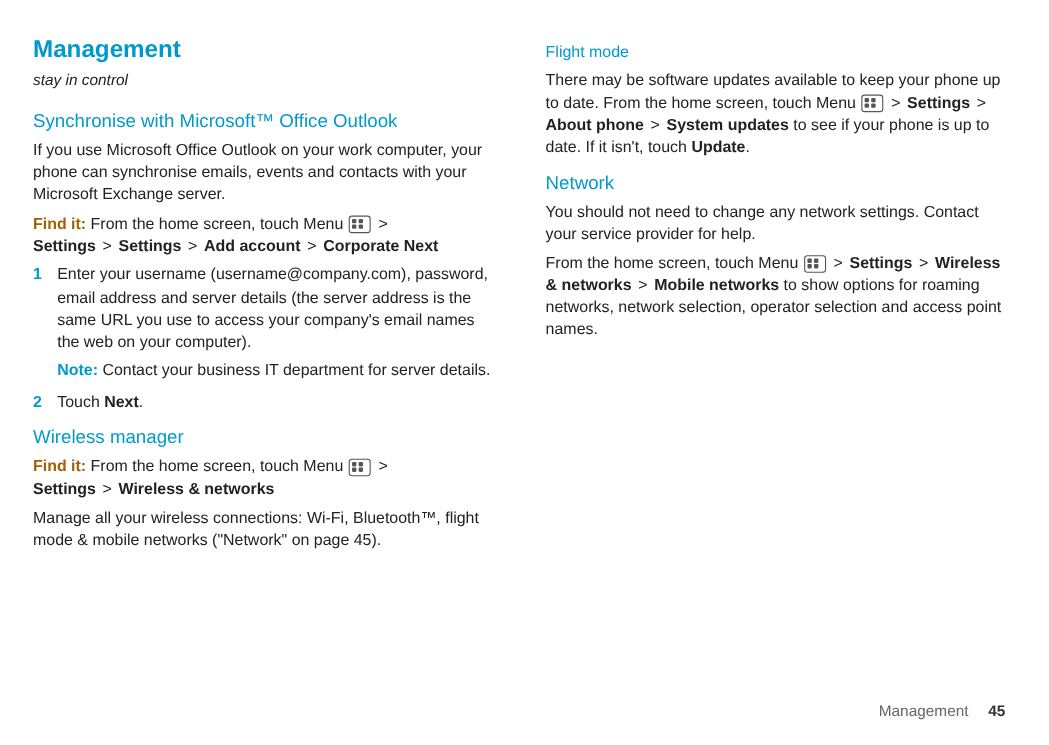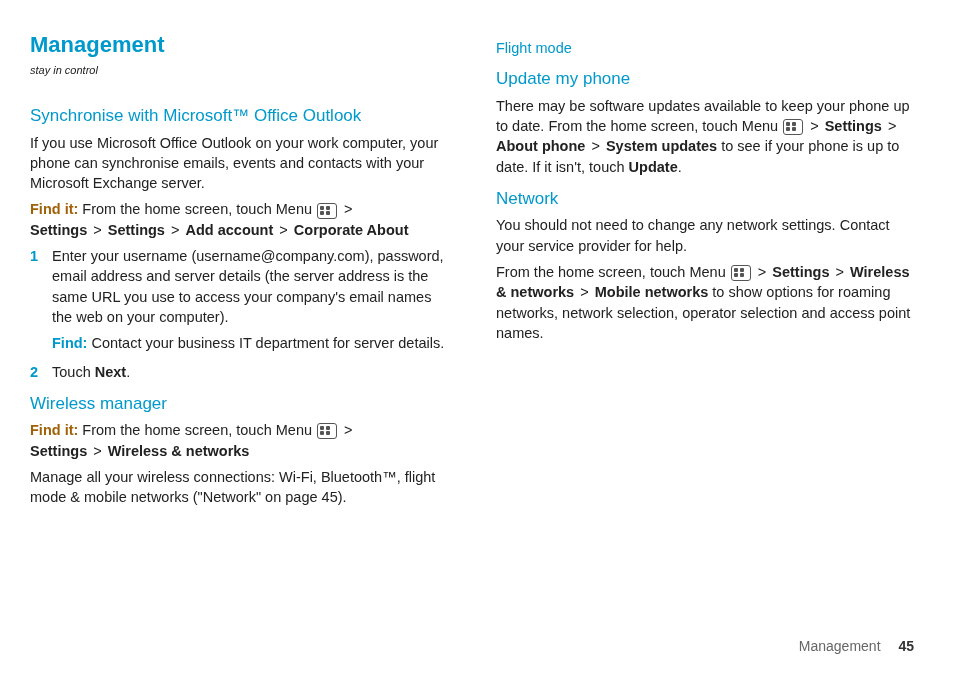--- a/index.html
+++ b/index.html
@@ -24,22 +24,22 @@
   }
   .title {
     color: #0099cc;
     font-size: 22px;
     font-weight: bold;
     margin: 0 0 2px 0;
     font-family: Arial, Helvetica, sans-serif;
   }
   .tagline {
     font-style: italic;
-    margin: 0 0 28px 0;
-    font-size: 11px;
+    margin: 0 0 18px 0;
+    font-size: 14px;
   }
   .section-head {
     color: #0099cc;
     font-size: 17px;
     font-weight: normal;
     margin: 12px 0 4px 0;
     line-height: 1.2;
   }
   .subhead {
     color: #0099cc;
@@ -142,49 +142,48 @@
   <div class="col">
 
     <h1 class="title">Management</h1>
     <p class="tagline">stay in control</p>
 
     <h2 class="section-head">Synchronise with Microsoft™ Office Outlook</h2>
     <p>If you use Microsoft Office Outlook on your work computer, your phone can synchronise emails, events and contacts with your Microsoft Exchange server.</p>
 
     <p>
       <span class="findit">Find it:</span><span> From the home screen, touch Menu </span><span class="icon-box icon-menu"></span><span class="gt"> &gt; </span><br>
-      <span class="bold">Settings</span><span class="gt"> &gt; </span><span class="bold">Settings</span><span class="gt"> &gt; </span><span class="bold">Add account</span><span class="gt"> &gt; </span><span class="bold">Corporate About</span>
+      <span class="bold">Settings</span><span class="gt"> &gt; </span><span class="bold">Settings</span><span class="gt"> &gt; </span><span class="bold">Add account</span><span class="gt"> &gt; </span><span class="bold">Corporate Next</span>
     </p>
 
     <ol class="steps">
       <li>
         <span>Enter your username (username@company.com), password, email address and server details (the server address is the same URL you use to access your company's email names the web on your computer).</span>
         <div class="step-note">
-          <span class="note">Find:</span><span> Contact your business IT department for server details.</span>
+          <span class="note">Note:</span><span> Contact your business IT department for server details.</span>
         </div>
       </li>
       <li>
         <span>Touch </span><span class="bold">Next</span><span>.</span>
       </li>
     </ol>
 
     <h2 class="section-head">Wireless manager</h2>
     <p>
       <span class="findit">Find it:</span><span> From the home screen, touch Menu </span><span class="icon-box icon-menu"></span><span class="gt"> &gt; </span><br>
       <span class="bold">Settings</span><span class="gt"> &gt; </span><span class="bold">Wireless &amp; networks</span>
     </p>
     <p>Manage all your wireless connections: Wi-Fi, Bluetooth™, flight mode &amp; mobile networks ("Network" on page 45).</p>
 
   </div>
 
   <div class="col">
 
     <h3 class="subhead">Flight mode</h3>
 
-    <h2 class="section-head">Update my phone</h2>
     <p>
       <span>There may be software updates available to keep your phone up to date. From the home screen, touch Menu </span><span class="icon-box icon-menu"></span><span class="gt"> &gt; </span><span class="bold">Settings</span><span class="gt"> &gt; </span><span class="bold">About phone</span><span class="gt"> &gt; </span><span class="bold">System updates</span><span> to see if your phone is up to date. If it isn't, touch </span><span class="bold">Update</span><span>.</span>
     </p>
 
     <h2 class="section-head">Network</h2>
     <p>You should not need to change any network settings. Contact your service provider for help.</p>
     <p>
       <span>From the home screen, touch Menu </span><span class="icon-box icon-menu"></span><span class="gt"> &gt; </span><span class="bold">Settings</span><span class="gt"> &gt; </span><span class="bold">Wireless &amp; networks</span><span class="gt"> &gt; </span><span class="bold">Mobile networks</span><span> to show options for roaming networks, network selection, operator selection and access point names.</span>
     </p>
 

